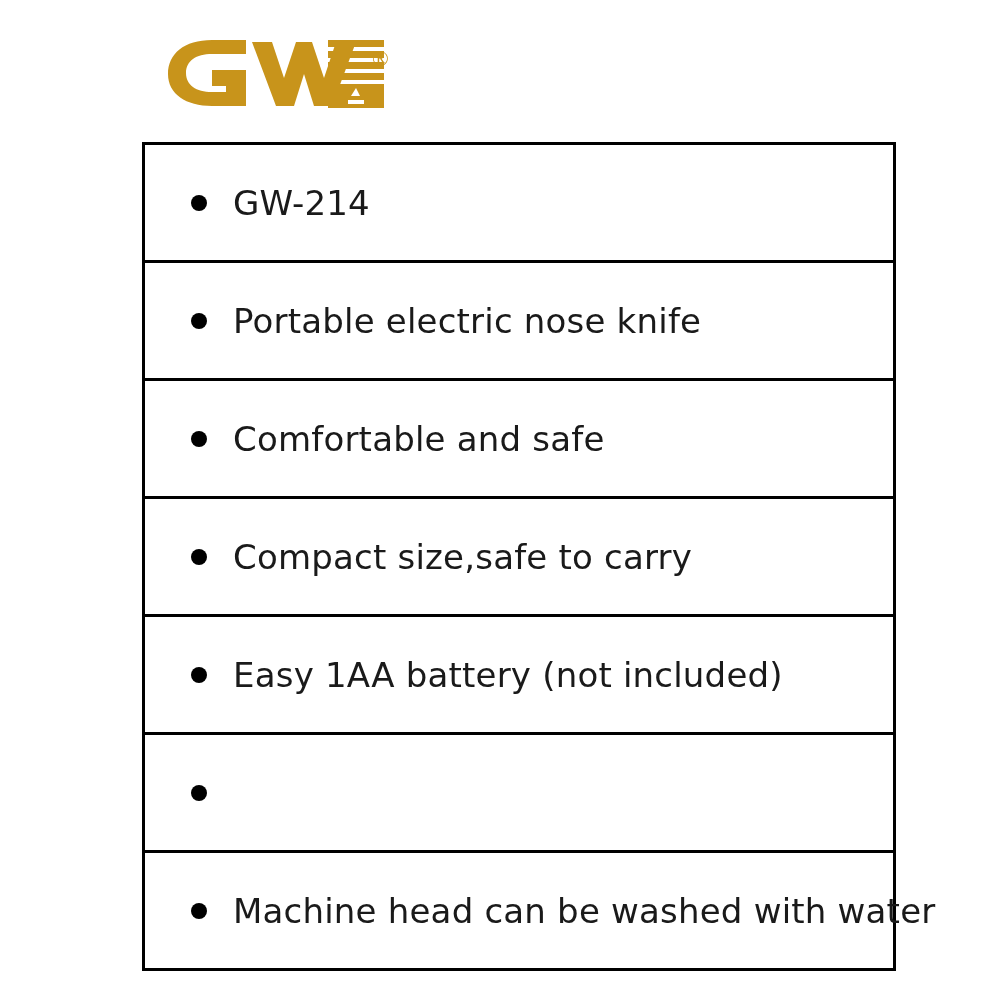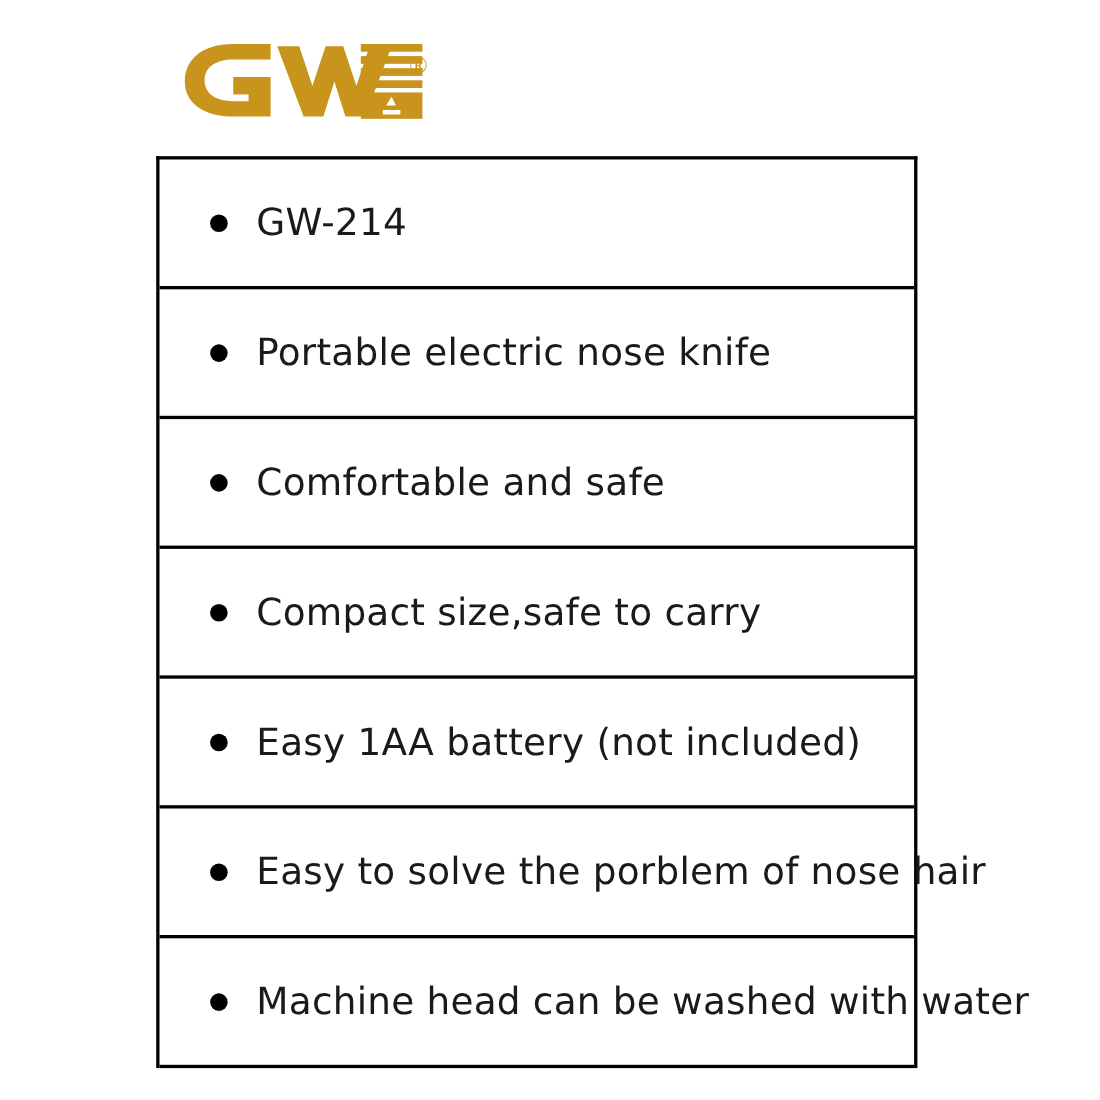--- a/index.html
+++ b/index.html
@@ -39,21 +39,21 @@
     color: #c8941b;
     font-family: "Liberation Serif", serif;
     line-height: 1;
   }
 
   
   .feature-table {
     position: absolute;
     left: 142px;
     top: 142px;
-    width: 692px;
+    width: 754px;
     border-left: 3px solid #000;
     border-right: 3px solid #000;
     border-top: 3px solid #000;
     box-sizing: border-box;
   }
   .feature-row {
     display: flex;
     align-items: center;
     height: 118px;
     border-bottom: 3px solid #000;
@@ -123,21 +123,20 @@
       <span class="feature-text">Compact size,safe to carry</span>
     </div>
 
     <div class="feature-row">
       <span class="bullet"></span>
       <span class="feature-text">Easy 1AA battery (not included)</span>
     </div>
 
     <div class="feature-row">
       <span class="bullet"></span>
-      <span class="feature-text">Easy to solve the porblem of nose hair</span>
     </div>
 
     <div class="feature-row">
       <span class="bullet"></span>
       <span class="feature-text">Machine head can be washed with water</span>
     </div>
 
   </div>
 </div>
 

